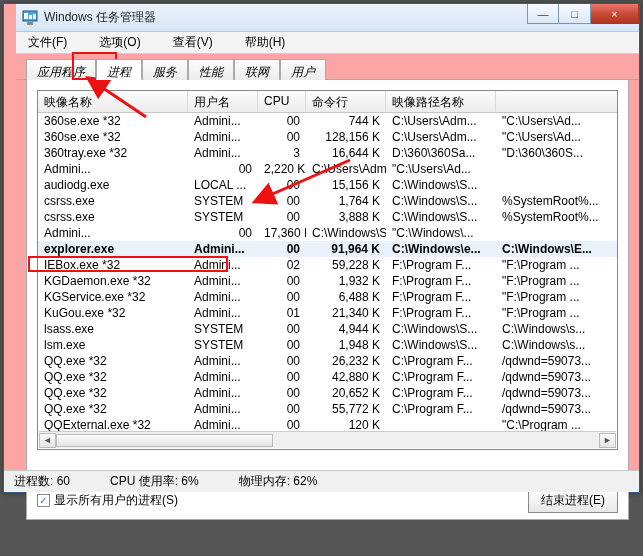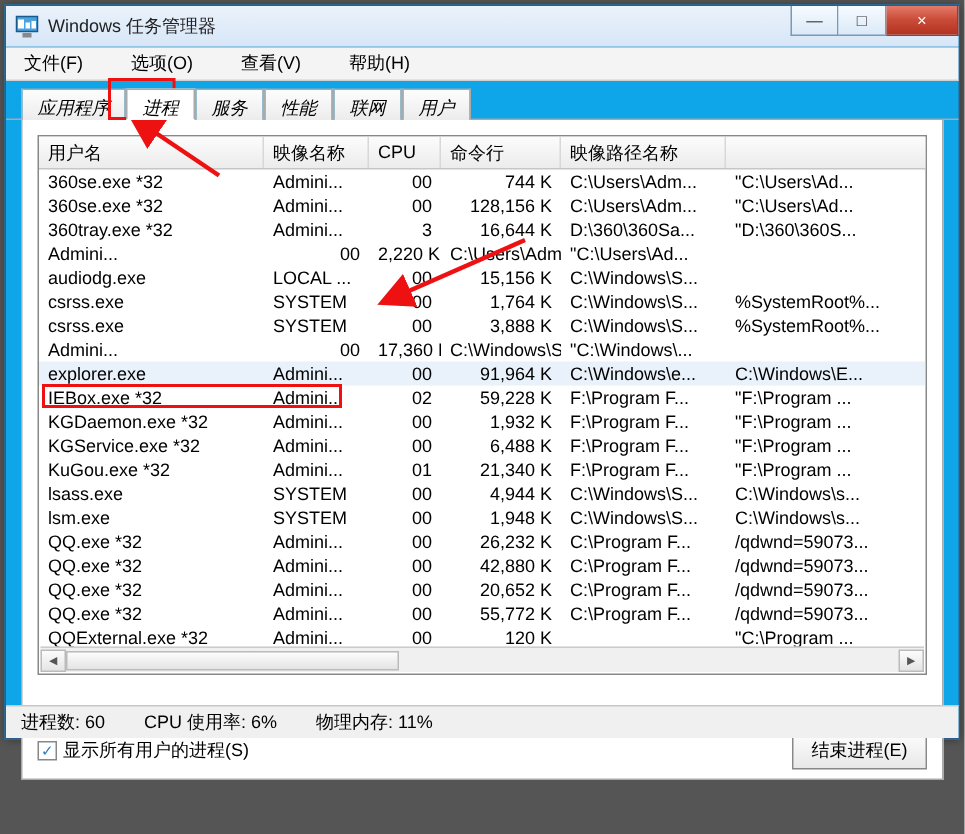--- a/index.html
+++ b/index.html
@@ -1,18 +1,18 @@
 <!DOCTYPE html>
 <html><head>
 <meta charset="utf-8">
 <style>
 * { box-sizing: border-box; margin: 0; padding: 0; font-family: "Microsoft YaHei", Tahoma, sans-serif; font-size: 12px; }
 body { background: #555; width: 643px; height: 556px; position: relative; }
 
-.window { position: absolute; left: 3px; top: 3px; width: 637px; height: 490px; background: #0ea5e9; border: 1px solid #2d5c8a; box-shadow: 0 0 6px rgba(0,0,0,.4); }
+.window { position: absolute; left: 3px; top: 3px; width: 637px; height: 490px; background: #fca5a5; border: 1px solid #2d5c8a; box-shadow: 0 0 6px rgba(0,0,0,.4); padding-left: 12px; }
 
 .titlebar { height: 28px; background: linear-gradient(#eaf2fb, #d7e6f7); display: flex; align-items: center; padding-left: 6px; position: relative; border-bottom: 1px solid #b5c7db; }
 .titlebar .icon { width: 16px; height: 16px; margin-right: 6px; display: inline-flex; align-items: center; justify-content: center; }
 .titlebar .title { color: #222; }
 .win-btns { position: absolute; right: 0; top: 0; display: flex; }
 .win-btn { width: 32px; height: 20px; border: 1px solid #7a99b8; border-top: none; background: linear-gradient(#f6fbff,#dbe9f7); display: flex; align-items: center; justify-content: center; font-size: 11px; color: #333; }
 .win-btn.close { width: 48px; background: linear-gradient(#e67a6a,#c94a36,#b23320); color: #fff; border-color: #a23828; }
 .win-btn + .win-btn { border-left: none; }
 
 .menubar { height: 22px; background: #f4f4f4; display: flex; align-items: center; padding-left: 4px; gap: 16px; border-bottom: 1px solid #d0d0d0; }
@@ -25,32 +25,32 @@
 .content { position: relative; background: #fff; border: 1px solid #aaa; border-top: none; margin: 0 10px 0 10px; padding: 10px 10px 36px 10px; height: 440px; }
 
 .listview { border: 1px solid #888; height: 360px; background: #fff; position: relative; overflow: hidden; }
 .lv-head { display: grid; grid-template-columns: 150px 70px 48px 80px 110px 110px; height: 22px; background: linear-gradient(#fcfcfc,#ececec); border-bottom: 1px solid #c6c6c6; }
 .lv-head div { border-right: 1px solid #d8d8d8; padding: 3px 6px; white-space: nowrap; overflow: hidden; }
 .lv-head .num { text-align: left; }
 .lv-body { height: 320px; overflow: hidden; }
 .row { display: grid; grid-template-columns: 150px 70px 48px 80px 110px 110px; height: 16px; line-height: 16px; }
 .row div { padding: 0 6px; white-space: nowrap; overflow: hidden; }
 .row .num { text-align: right; }
-.row.sel { background: #e9f2fb; }
+.row.sel { background: #e9f2fb; font-weight: bold; }
 .hscroll { position: absolute; left: 1px; right: 1px; bottom: 1px; height: 17px; background: #f0f0f0; border-top: 1px solid #ccc; display: flex; align-items: center; }
 .hscroll .arr { width: 17px; height: 15px; background: linear-gradient(#fcfcfc,#e4e4e4); border: 1px solid #bbb; display:flex;align-items:center;justify-content:center;font-size:9px;color:#555;}
 .hscroll .track { flex: 1; height: 15px; position: relative; }
 .hscroll .thumb { position: absolute; left: 0; width: 40%; height: 13px; top: 1px; background: linear-gradient(#fcfcfc,#e4e4e4); border: 1px solid #bbb; }
 
 .footer-row { position: absolute; left: 10px; right: 10px; bottom: 6px; display: flex; align-items: center; justify-content: space-between; }
 .chk { display: flex; align-items: center; gap: 4px; }
 .chk .box { width: 13px; height: 13px; border: 1px solid #888; background: #fff; display:flex;align-items:center;justify-content:center;font-size:10px;color:#2a7ac0; }
 .btn { padding: 3px 12px; border: 1px solid #888; background: linear-gradient(#fdfdfd,#e8e8e8); }
 
-.statusbar { position: absolute; left: 0; right: 0; bottom: 0; height: 22px; background: #f0f0f0; border-top: 1px solid #c8c8c8; display: flex; align-items: center; padding: 0 10px; gap: 26px; }
+.statusbar { position: absolute; left: 0; right: 0; bottom: 0; height: 22px; background: #f0f0f0; border-top: 1px solid #c8c8c8; display: flex; align-items: center; padding: 0 10px; gap: 40px; }
 
 
 .redbox { position: absolute; border: 2px solid #e11; pointer-events: none; }
 #rb-tab { left: 72px; top: 52px; width: 45px; height: 28px; }
 #rb-row { left: 28px; top: 256px; width: 200px; height: 16px; }
 .arrow { position: absolute; pointer-events: none; }
 .arrow svg { overflow: visible; }
 </style>
 </head>
 <body>
@@ -87,22 +87,22 @@
     <div class="tab active">进程</div>
     <div class="tab">服务</div>
     <div class="tab">性能</div>
     <div class="tab">联网</div>
     <div class="tab">用户</div>
   </div>
 
   <div class="content">
     <div class="listview">
       <div class="lv-head">
+        <div>映像名称</div>
         <div>用户名</div>
-        <div>映像名称</div>
         <div class="num">CPU</div>
         <div>命令行</div>
         <div>映像路径名称</div>
       </div>
       <div class="lv-body" id="lvbody">
           <div class="row">
             <div>360se.exe *32</div>
             <div>Admini...</div>
             <div class="num">00</div>
             <div class="num">744 K</div>
@@ -274,21 +274,21 @@
         <span class="box">✓</span>
         <span>显示所有用户的进程(S)</span>
       </label>
       <button class="btn">结束进程(E)</button>
     </div>
   </div>
 
   <div class="statusbar">
     <span>进程数: 60</span>
     <span>CPU 使用率: 6%</span>
-    <span>物理内存: 11%</span>
+    <span>物理内存: 62%</span>
   </div>
 
 </div>
 
 <div class="redbox" id="rb-tab"></div>
 <div class="redbox" id="rb-row"></div>
 <div class="arrow" style="left:96px;top:82px;">
   <svg width="60" height="40">
       <defs>
         <marker id="ah1" markerWidth="8" markerHeight="8" refX="2" refY="4" orient="auto">

